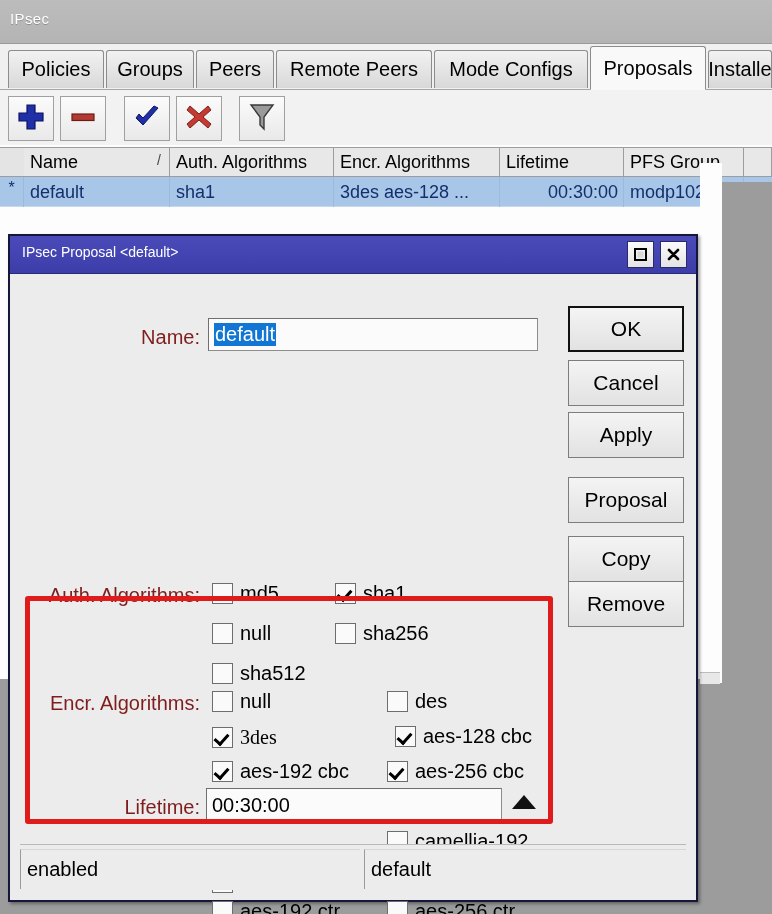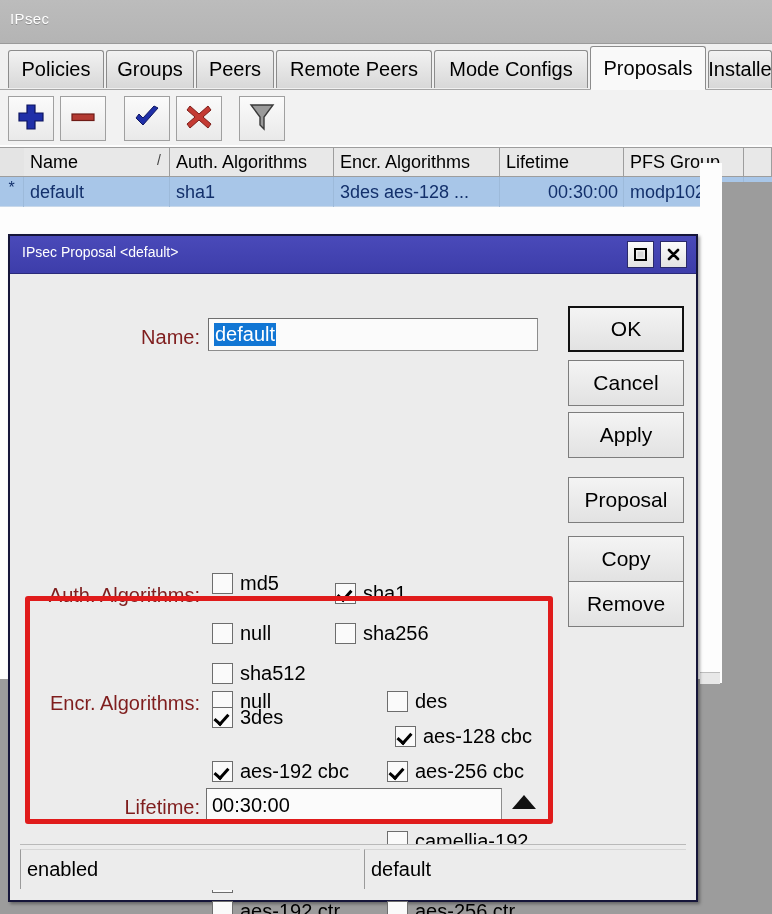--- a/index.html
+++ b/index.html
@@ -360,21 +360,21 @@
 
     <div class="dlg-body">
 
       <div class="flabel" style="left:40px; top:52px; width:150px;">Name:</div>
       <div class="textfield" id="name-field" style="left:198px; top:44px; width:330px; height:33px;">
         <span class="sel-text">default</span>
       </div>
 
       <div class="flabel" style="left:26px; top:310px; width:164px;">Auth. Algorithms:</div>
       <div id="auth-cbs">
-          <div class="cbrow" style="left: 202px; top: 296px; justify-content: center;">
+          <div class="cbrow" style="left: 202px; top: 306px; justify-content: center;">
             <span class="cbox"></span>
             <span class="cblabel">md5</span>
           </div>
           <div class="cbrow" style="left: 325px; top: 306px;">
             <span class="cbox checked"></span>
             <span class="cblabel">sha1</span>
           </div>
           <div class="cbrow" style="left: 202px; top: 346px;">
             <span class="cbox"></span>
             <span class="cblabel">null</span>
@@ -392,21 +392,21 @@
       <div class="flabel" style="left:22px; top:418px; width:168px;">Encr. Algorithms:</div>
       <div id="encr-cbs">
           <div class="cbrow" style="left: 202px; top: 414px;">
             <span class="cbox"></span>
             <span class="cblabel">null</span>
           </div>
           <div class="cbrow" style="left: 377px; top: 414px;">
             <span class="cbox"></span>
             <span class="cblabel">des</span>
           </div>
-          <div class="cbrow" style="left: 202px; top: 430px;">
+          <div class="cbrow" style="left: 202px; top: 450px; font-family: Liberation Serif, serif;">
             <span class="cbox checked"></span>
             <span class="cblabel">3des</span>
           </div>
           <div class="cbrow" style="left: 366px; top: 449px; padding-left: 19px;">
             <span class="cbox checked"></span>
             <span class="cblabel">aes-128 cbc</span>
           </div>
           <div class="cbrow" style="left: 202px; top: 484px;">
             <span class="cbox checked"></span>
             <span class="cblabel">aes-192 cbc</span>

